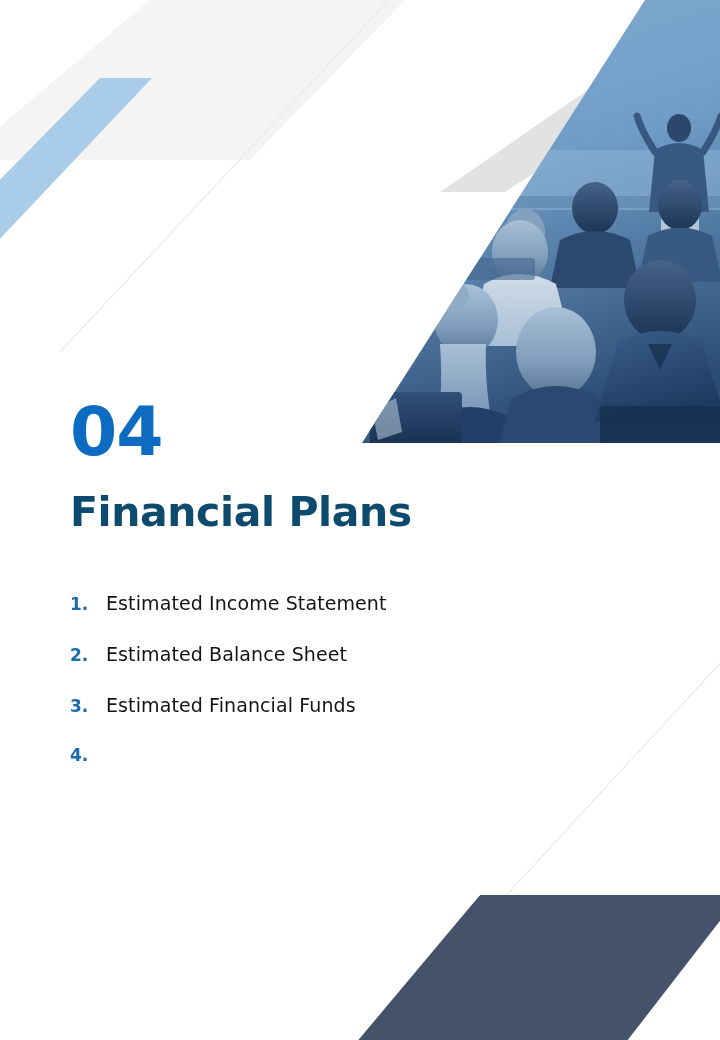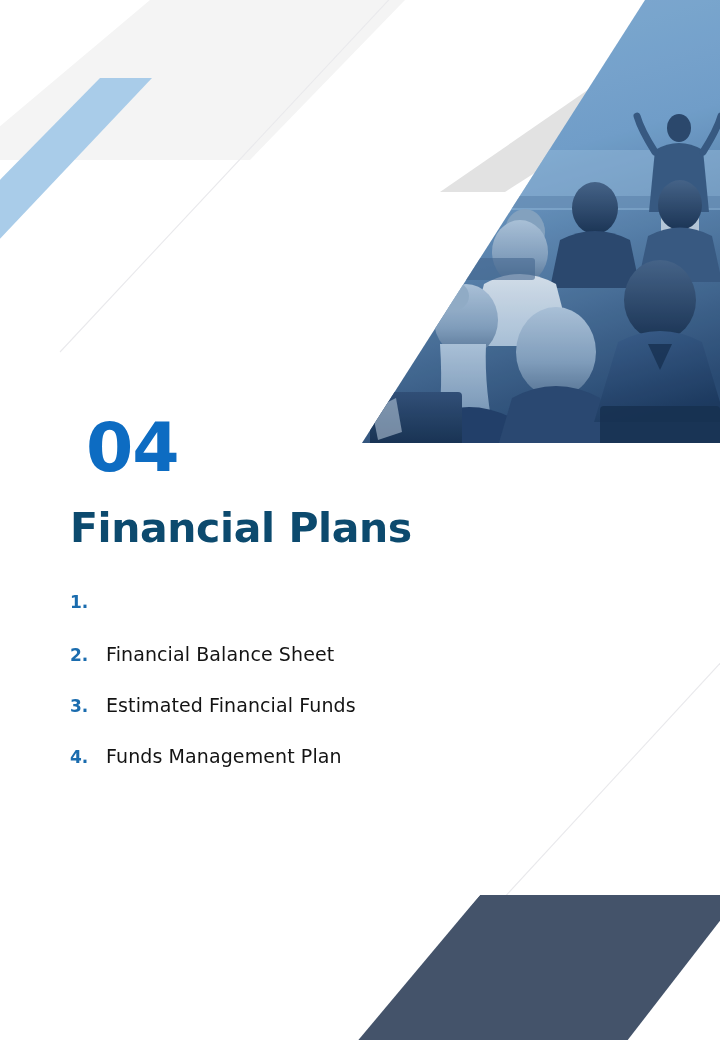--- a/index.html
+++ b/index.html
@@ -43,21 +43,21 @@
     top: 398px;
     width: 520px;
   }
   .section-number {
     font-family: "DejaVu Sans", "Liberation Sans", sans-serif;
     font-size: 68px;
     font-weight: 700;
     letter-spacing: -1px;
     line-height: 1;
     color: #0d6cc2;
-    margin: 16px;
+    margin: 0;
     height: 72px;
   }
   .section-title {
     font-family: "DejaVu Sans", "Liberation Sans", sans-serif;
     font-size: 41px;
     font-weight: 700;
     letter-spacing: -0.4px;
     line-height: 1;
     color: #0c4a6e;
     margin: 22px 0 0 0;
@@ -211,28 +211,28 @@
   </svg>
 
   <div class="content">
     <div class="section-number">04</div>
     <h1 class="section-title">Financial Plans</h1>
   </div>
 
   <ul class="topic-list">
     <li class="topic-item">
       <span class="topic-index">1.</span>
+      <span class="topic-label">Estimated Income Statement</span>
     </li>
     <li class="topic-item">
       <span class="topic-index">2.</span>
-      <span class="topic-label">Financial Balance Sheet</span>
+      <span class="topic-label">Estimated Balance Sheet</span>
     </li>
     <li class="topic-item">
       <span class="topic-index">3.</span>
       <span class="topic-label">Estimated Financial Funds</span>
     </li>
     <li class="topic-item">
       <span class="topic-index">4.</span>
-      <span class="topic-label">Funds Management Plan</span>
     </li>
   </ul>
 
 </div>
 
 </body></html>

